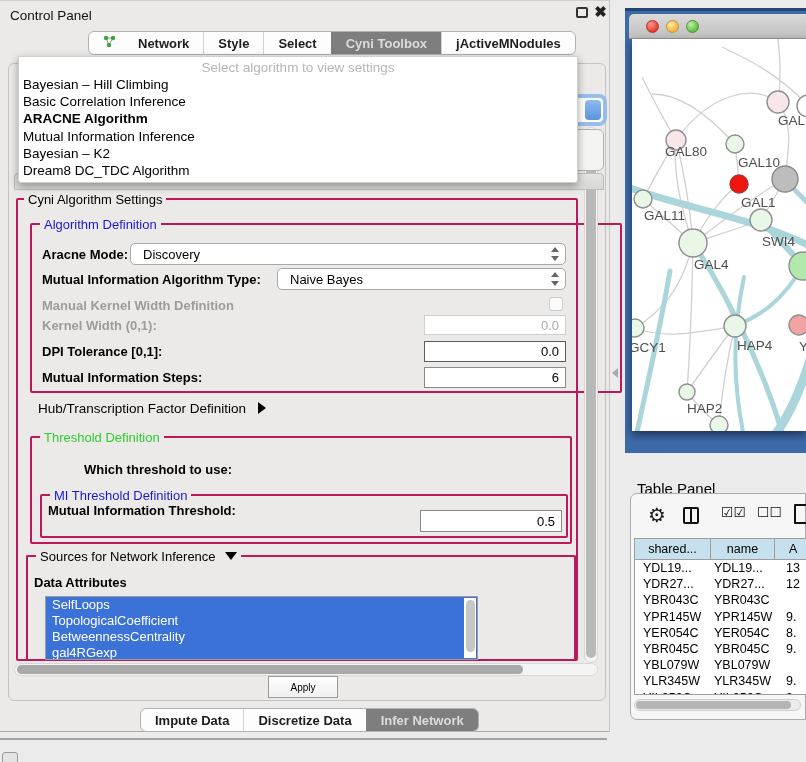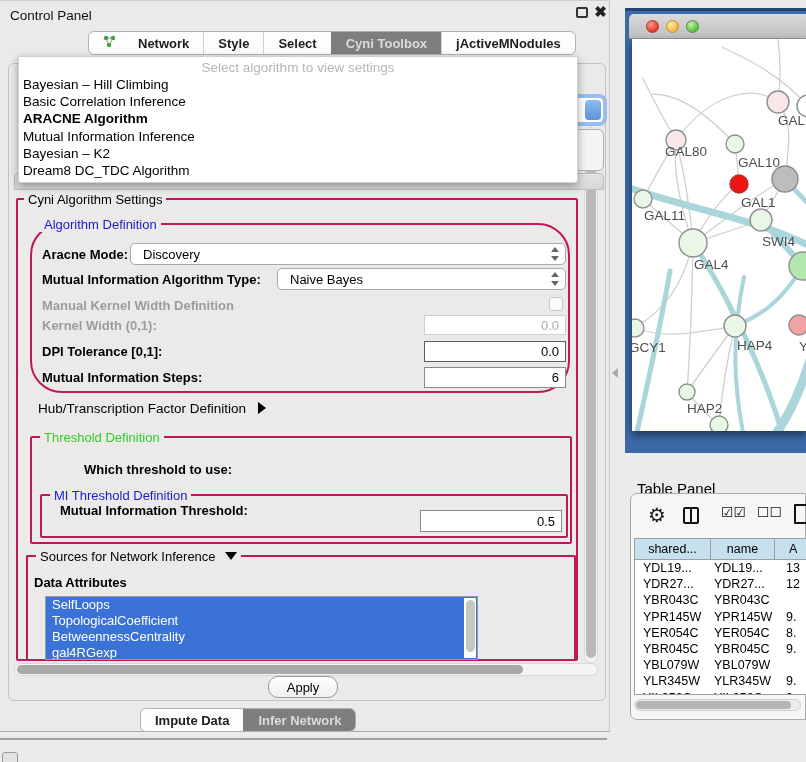--- a/index.html
+++ b/index.html
@@ -81,21 +81,21 @@
   .attr-vsb { position:absolute; right:1px; top:1px; bottom:1px; width:12px; background:#fff; }
   .attr-vsb .thumb { position:absolute; left:1.5px; top:2px; width:9px; height:52px; background:#c6c6c6; border-radius:5px; }
 
   
   .vsb { left:584px; top:126px; width:14px; height:536px; background:#f4f4f4; border:1px solid #d7d7d7; border-radius:7px; }
   .vsb .thumb { position:absolute; left:1px; top:2px; width:10px; height:528px; background:#b9b9b9; border-radius:6px; }
   .hsb { left:14px; top:662px; width:584px; height:13px; background:#f4f4f4; border:1px solid #d7d7d7; border-radius:7px; }
   .hsb .thumb { position:absolute; left:2px; top:1px; width:506px; height:9px; background:#a9a9a9; border-radius:5px; }
 
   .apply-btn { left:268px; top:675px; width:70px; height:22px; background:linear-gradient(#ffffff,#f0f0f0);
-               border:1px solid #999; border-radius:10px; font-size:13px; color:#000;
+               border:1px solid #999; border-radius:0; font-size:10px; color:#000;
                display:flex; align-items:center; justify-content:center; }
 
   .cp-bottom-line { left:0; top:737px; width:607px; height:2px; background:#a2a2a2; }
 
   
   .netwin { left:625px; top:8px; width:181px; height:445px; background:#3c69a8; border-top:3px solid #24466e; }
   .net-titlebar { position:absolute; left:4px; top:3px; right:0; height:25px;
                   background:linear-gradient(#dadada,#bfbfbf); border-bottom:1px solid #969696; border-radius:5px 0 0 0; }
   .light { position:absolute; top:6px; width:13px; height:13px; border-radius:50%; }
   .light.red    { left:17px; background:radial-gradient(circle at 35% 30%, #ff9b92, #e33a2e 70%); border:1px solid #b5372d;}
@@ -193,21 +193,21 @@
           <div class="dd-item">Mutual Information Inference</div>
           <div class="dd-item">Bayesian – K2</div>
           <div class="dd-item">Dream8 DC_TDC Algorithm</div>
         </div>
     </div>
 
     <div class="group" style="left:16px; top:197px; width:562px; height:463px;">
       <span class="gtitle" style="left:6px;">Cyni Algorithm Settings</span>
     </div>
 
-    <div class="group" style="left:30px; top:222px; width:540px; height:170px;border-radius:32px;">
+    <div class="group" style="left:30px; top:222px; width:592px; height:170px;">
       <span class="gtitle blue">Algorithm Definition</span>
     </div>
     <div class="lbl" style="left:42px; top:246px;">Aracne Mode:</div>
     <div class="combo" style="left:130px; top:242px; width:436px; height:22px;">
       <span>Discovery</span>
       <span class="stepper"></span>
     </div>
     <div class="lbl" style="left:42px; top:271px;">Mutual Information Algorithm Type:</div>
     <div class="combo" style="left:277px; top:267px; width:289px; height:22px;">
       <span>Naive Bayes</span>
@@ -227,21 +227,21 @@
       <span class="tri-right"></span>
     </div>
 
     <div class="group" style="left:30px; top:435px; width:542px; height:108px;">
       <span class="gtitle green">Threshold Definition</span>
     </div>
     <div class="lbl" style="left:84px; top:461px;">Which threshold to use:</div>
     <div class="group" style="left:40px; top:493px; width:528px; height:44px;">
       <span class="gtitle blue">MI Threshold Definition</span>
     </div>
-    <div class="lbl" style="left:48px; top:502px;margin-left:12px;">Mutual Information Threshold:</div>
+    <div class="lbl" style="left:48px; top:502px;">Mutual Information Threshold:</div>
     <div class="tfield" style="left:420px; top:509px; width:142px; height:22px; border:1px solid #8a8a8a;">0.5</div>
 
     <div class="group" style="left:26px; top:554px; width:550px; height:106px; border-bottom:none;">
       <span class="gtitle">
         <span>Sources for Network Inference</span>
         <span class="tri-down"></span>
       </span>
     </div>
     <div class="lbl" style="left:34px; top:574px;">Data Attributes</div>
     <div class="abs attr-list">
@@ -261,20 +261,23 @@
     </div>
     <div class="abs hsb">
       <div class="thumb"></div>
     </div>
 
     <div class="abs apply-btn">Apply</div>
 
     <div class="abs tabbar bottom-tabbar">
       <div class="tab">
         <span>Impute Data</span>
+      </div>
+      <div class="tab">
+        <span>Discretize Data</span>
       </div>
       <div class="tab sel">
         <span>Infer Network</span>
       </div>
     </div>
 
     <div class="abs cp-bottom-line"></div>
   </div>
 
   <div class="abs divider-arrow"></div>

